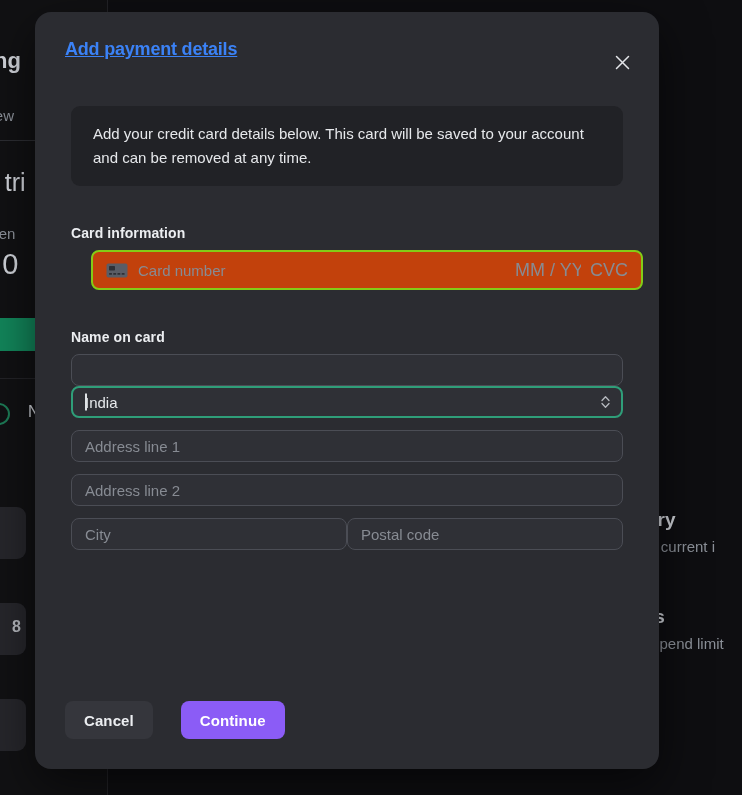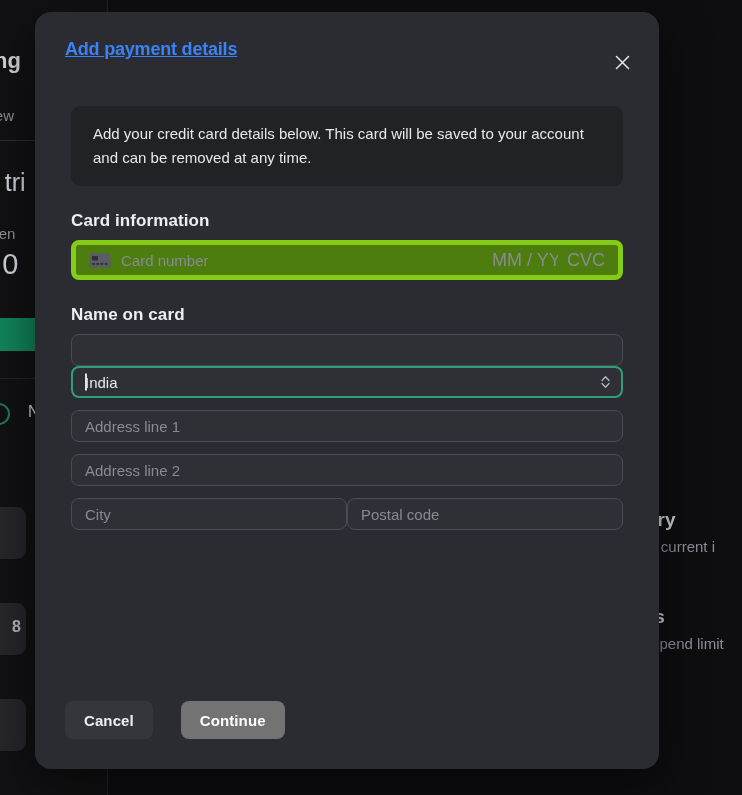--- a/index.html
+++ b/index.html
@@ -159,24 +159,24 @@
     padding: 16px 22px 17px 22px;
     margin-top: 22px;
   }
   .info-box p {
     font-size: 15px;
     line-height: 1.58;
     color: #e6e8eb;
   }
 
   .field-label {
-    font-size: 17px;
+    font-size: 14px;
     font-weight: 700;
     color: #eceef1;
-    margin-top: 25px;
+    margin-top: 39px;
     margin-bottom: 9px;
     letter-spacing: 0.1px;
   }
 
   .input,
   .select {
     width: 100%;
     height: 32px;
     background: #2f3036;
     border: 1px solid #4b4d55;
@@ -187,24 +187,25 @@
     padding: 0 13px;
     outline: none;
   }
   .input::placeholder { color: #878b93; }
 
   .card-row {
     display: flex;
     align-items: center;
     width: 100%;
     height: 40px;
-    background: #4d7c0f;
-    border: 5px solid #84cc16;
+    background: #c2410c;
+    border: 2px solid #84cc16;
     border-radius: 8px;
     padding: 0 13px;
+    margin-left: 20px;
   }
   .card-icon {
     flex: 0 0 auto;
     width: 22px;
     height: 15px;
     margin-right: 10px;
     display: block;
   }
   .card-number-input {
     flex: 1 1 auto;
@@ -293,21 +294,21 @@
     border: none;
     cursor: pointer;
     padding: 0 19px;
     letter-spacing: 0.1px;
   }
   .btn-cancel {
     background: #35363c;
     color: #eceef1;
   }
   .btn-continue {
-    background: #737373;
+    background: #8b5cf6;
     color: #ffffff;
   }
 </style>
 </head>
 <body>
 
 <div id="root">
 
   <div class="page-behind">
 

